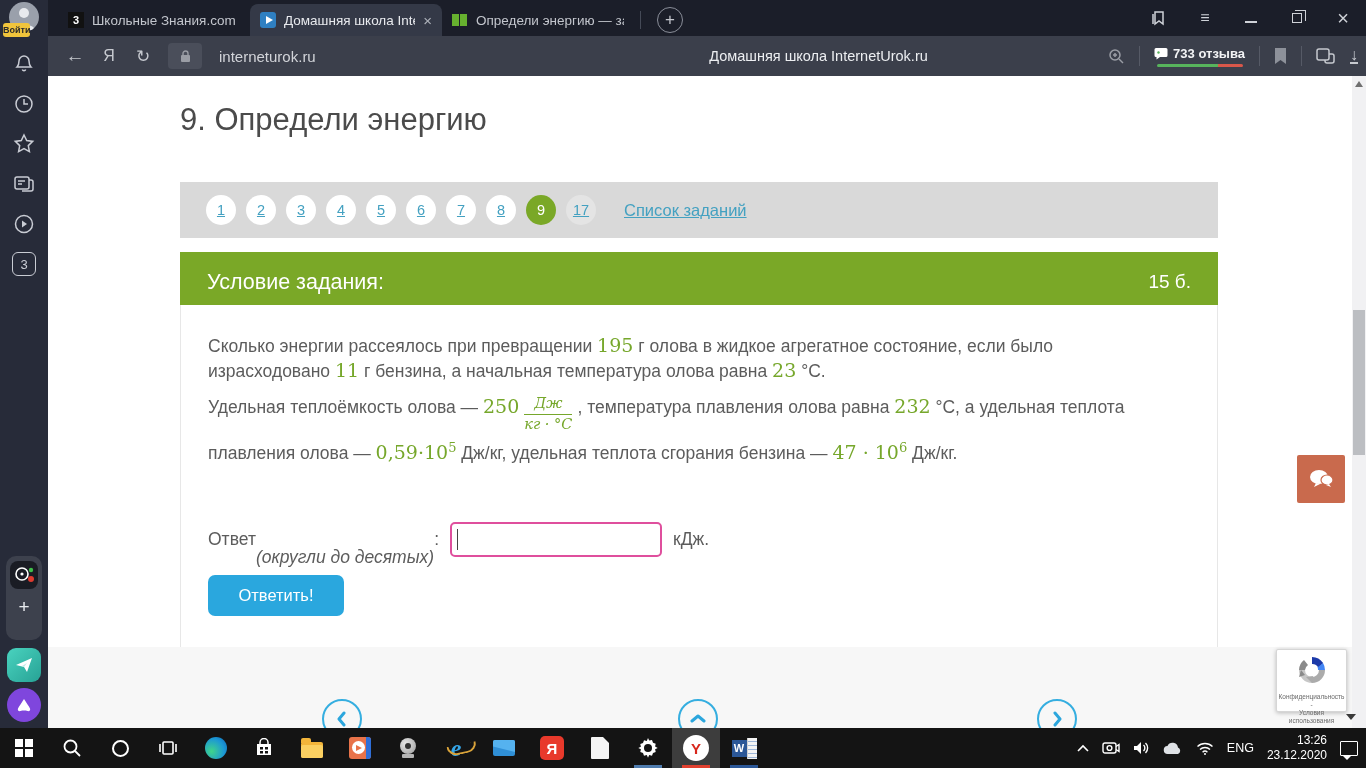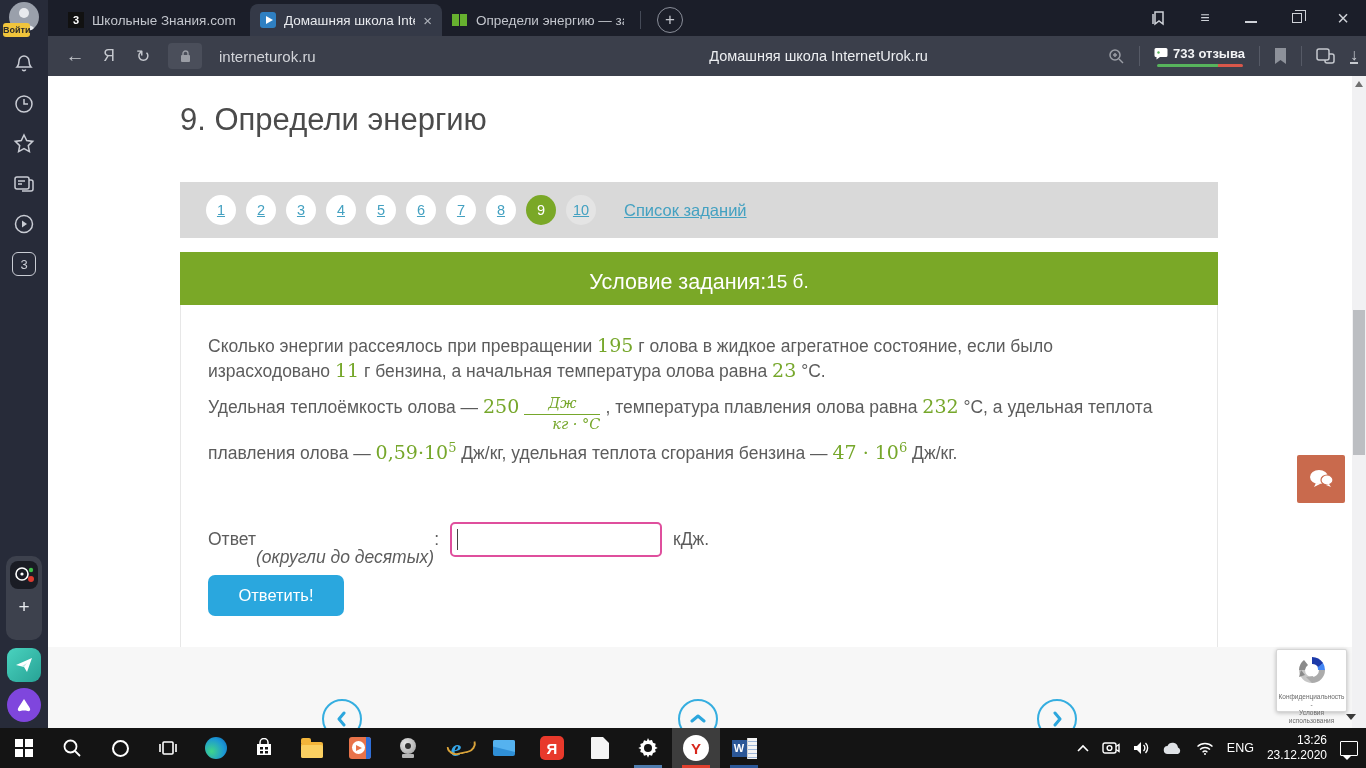--- a/index.html
+++ b/index.html
@@ -54,32 +54,32 @@
   .purpleapp{position:absolute;left:7px;top:688px;width:34px;height:34px;border-radius:50%;background:#7f46dd;display:flex;align-items:center;justify-content:center;cursor:pointer;}
 
   
   #content{position:absolute;left:48px;top:76px;width:1304px;height:652px;background:#fff;overflow:hidden;z-index:1;}
   .heading{position:absolute;left:132px;top:26px;font-size:31px;color:#4b4b4b;}
   .graybar{position:absolute;left:132px;top:106px;width:1038px;height:56px;background:#d9d9d9;display:flex;align-items:center;padding-left:26px;gap:10px;}
   .numc{width:30px;height:30px;border-radius:50%;background:#fff;display:flex;align-items:center;justify-content:center;font-size:14.5px;color:#44a1c1;text-decoration:underline;cursor:pointer;}
   .numc.active{background:#7aa827;color:#fff;text-decoration:none;}
   .numc.muted{background:#e4e4e4;}
   .listlink{color:#44a1c1;text-decoration:underline;font-size:16.5px;margin-left:18px;cursor:pointer;}
-  .greenbar{position:absolute;left:132px;top:176px;width:1038px;height:60px;background:#7aa827;display:flex;align-items:center;justify-content:center;padding:0 27px;color:#fff;}
+  .greenbar{position:absolute;left:132px;top:176px;width:1038px;height:60px;background:#7aa827;display:flex;align-items:center;justify-content:space-between;padding:0 27px;color:#fff;}
   .greenbar .cl{font-size:21.5px;}
   .greenbar .pts{font-size:19px;}
   .whitebox{position:absolute;left:132px;top:229px;width:1038px;height:388px;background:#fff;border:1px solid #e7e7e7;border-top:none;}
   .prob{position:absolute;left:27px;color:#5c5c5c;font-size:17.5px;line-height:24px;}
   .p1{top:28px;width:910px;}
   .p2{top:86px;width:962px;line-height:30px;}
   .mnum{color:#76a72b;font-family:"DejaVu Serif",serif;font-size:19px;}
   .msup{color:#76a72b;font-family:"DejaVu Serif",serif;font-size:13px;vertical-align:7px;}
   .frac{display:inline-block;vertical-align:-16px;text-align:center;color:#76a72b;font-family:"DejaVu Serif",serif;font-style:italic;font-size:14.5px;line-height:1.15;margin:0 5px;}
   .frac .top{display:block;border-bottom:1px solid #76a72b;padding:0 6px 2px;}
-  .frac .bot{display:block;padding-top:1px;margin-left:28px;}
+  .frac .bot{display:block;padding-top:1px;}
   .answer{position:absolute;left:27px;top:206px;display:flex;align-items:center;color:#5c5c5c;font-size:17.5px;}
   .answer .hint{font-style:italic;margin-top:36px;}
   .ansinput{width:212px;height:35px;border:2px solid #df4f9d;border-radius:5px;margin:0 11px;outline:none;font-size:16px;padding:0 8px;color:#333;position:relative;}
   .caretwrap{position:relative;display:inline-block;}
   .caret{position:absolute;left:18px;top:7px;width:1px;height:21px;background:#444;animation:blink 1s steps(1) infinite;}
   @keyframes blink{50%{opacity:0;}}
   .submit{position:absolute;left:27px;top:270px;width:136px;height:41px;background:#2aa7de;border:none;border-radius:7px;color:#fff;font-size:16.5px;cursor:pointer;font-family:"Liberation Sans",sans-serif;}
   .footband{position:absolute;left:0;top:571px;width:1304px;height:81px;background:#f7f7f7;}
   .navcirc{position:absolute;width:40px;height:40px;border:2.5px solid #35aee0;border-radius:50%;background:#f7f7f7;display:flex;align-items:center;justify-content:center;cursor:pointer;}
 
@@ -300,21 +300,21 @@
   <div class="graybar">
     <span class="numc">1</span>
     <span class="numc">2</span>
     <span class="numc">3</span>
     <span class="numc">4</span>
     <span class="numc">5</span>
     <span class="numc">6</span>
     <span class="numc">7</span>
     <span class="numc">8</span>
     <span class="numc active">9</span>
-    <span class="numc muted">10</span>
+    <span class="numc muted">17</span>
     <span class="listlink">Список заданий</span>
   </div>
 
   <div class="greenbar">
     <span class="cl">Условие задания:</span>
     <span class="pts">15 б.</span>
   </div>
 
   <div class="whitebox">
     <div class="prob p1">

